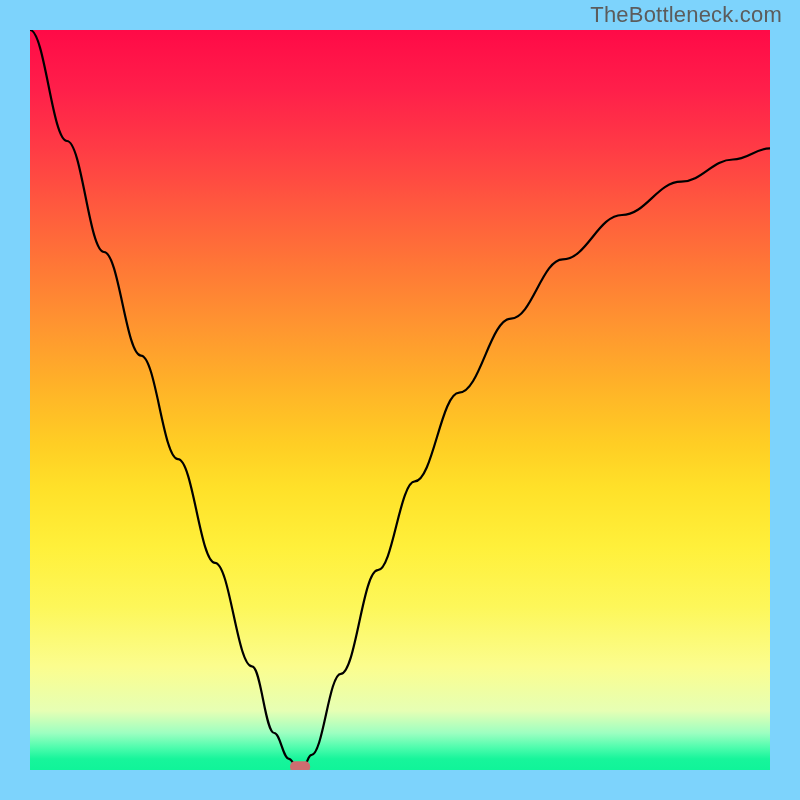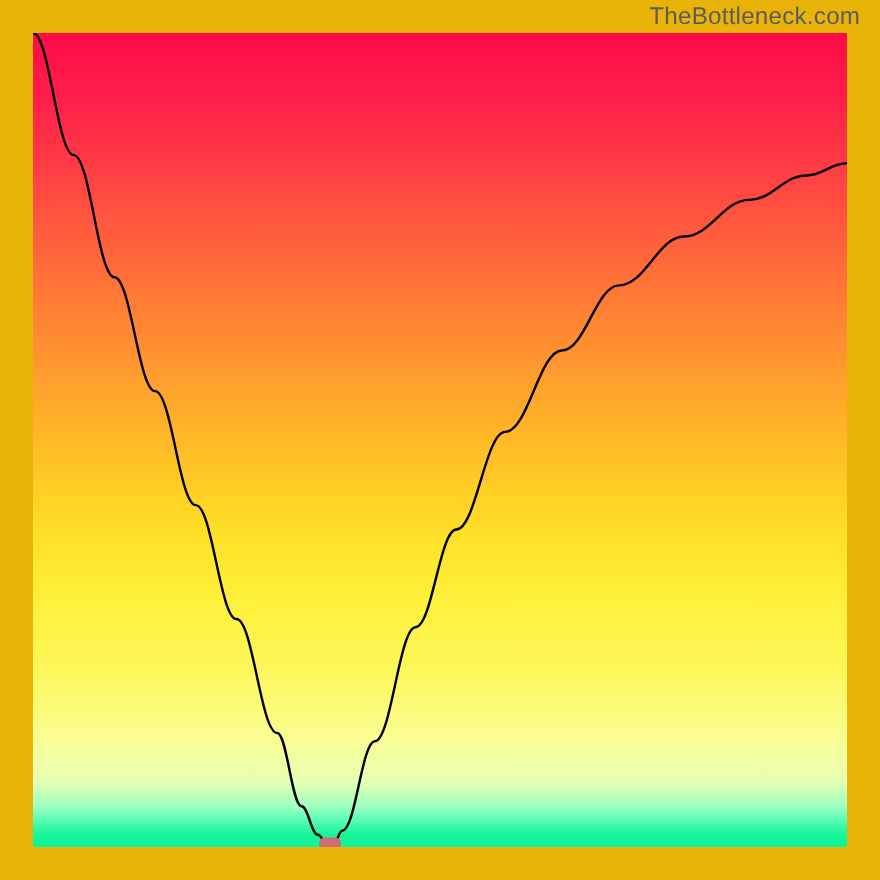--- a/index.html
+++ b/index.html
@@ -8,21 +8,21 @@
     width: 800px;
     height: 800px;
     overflow: hidden;
     background: #000;
     font-family: Arial, Helvetica, sans-serif;
   }
   .frame {
     position: relative;
     width: 800px;
     height: 800px;
-    background: #eab308;
+    background: #7dd3fc;
   }
   .watermark {
     position: absolute;
     top: 2px;
     right: 18px;
     color: #5c5c5c;
     font-size: 22px;
     font-weight: 500;
     letter-spacing: 0.2px;
     z-index: 10;

